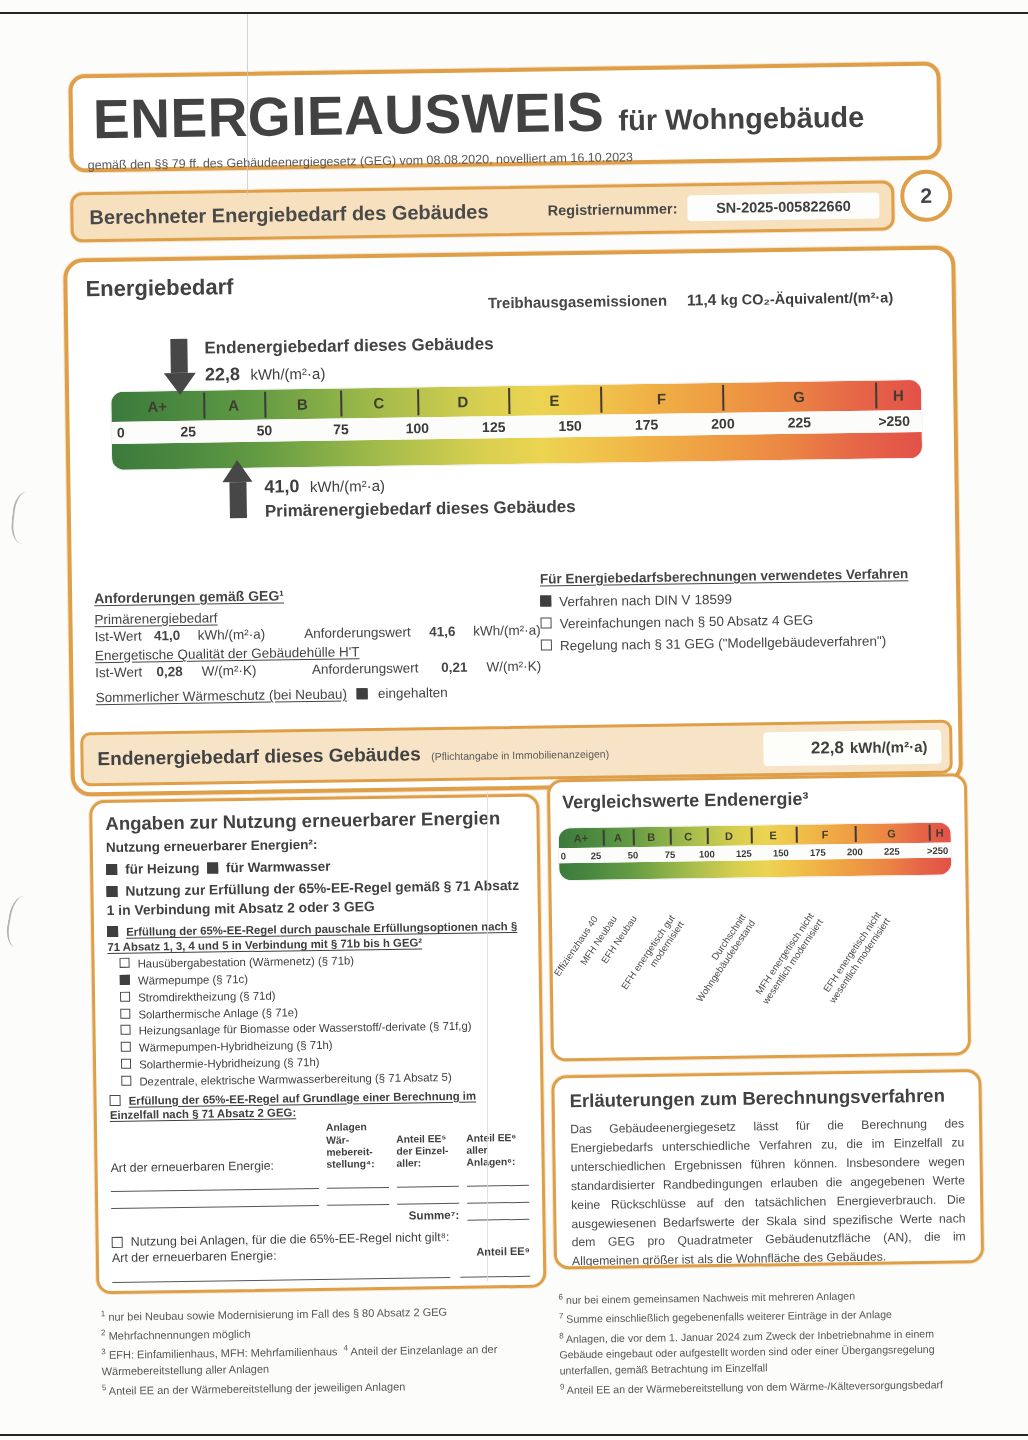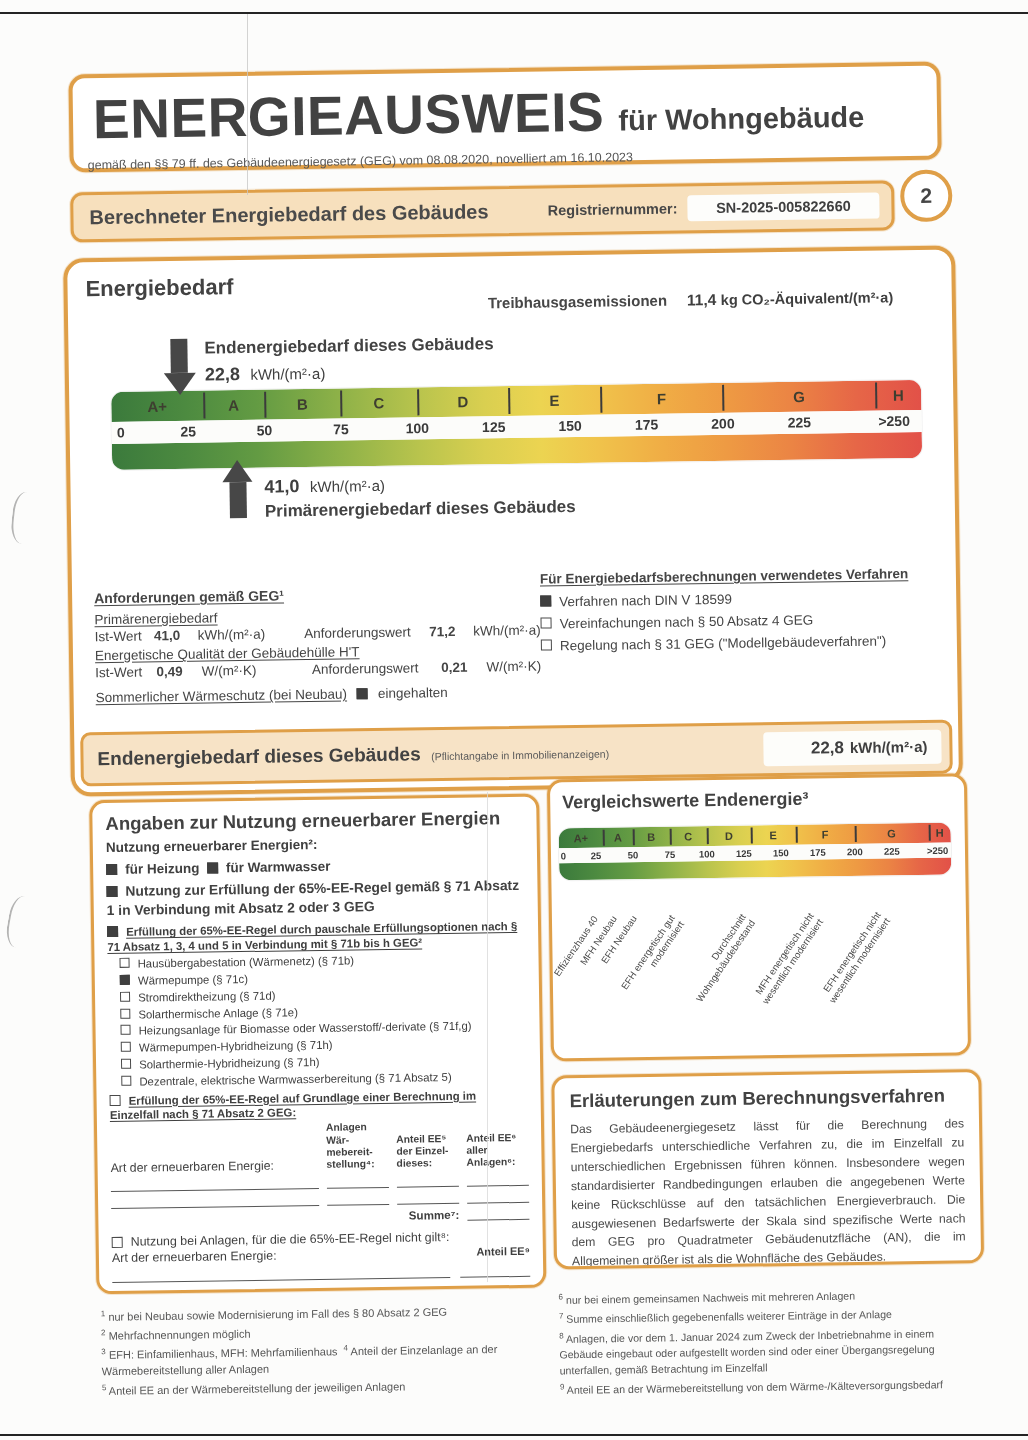--- a/index.html
+++ b/index.html
@@ -255,27 +255,27 @@
     </div>
 
     <div id="req-block">
       <div class="req-title ul">Anforderungen gemäß GEG¹</div>
       <div class="req-sub ul">Primärenergiebedarf</div>
       <div class="req-row">
         <span class="c1">Ist-Wert</span>
         <span class="c2">41,0</span>
         <span class="c3">kWh/(m²·a)</span>
         <span class="c4">Anforderungswert</span>
-        <span class="c5">71,2</span>
+        <span class="c5">41,6</span>
         <span class="c6">kWh/(m²·a)</span>
       </div>
       <div class="req-sub ul">Energetische Qualität der Gebäudehülle H'T</div>
       <div class="req-row">
         <span class="c1">Ist-Wert</span>
-        <span class="c2">0,49</span>
+        <span class="c2">0,28</span>
         <span class="c3">W/(m²·K)</span>
         <span class="c4">Anforderungswert</span>
         <span class="c5">0,21</span>
         <span class="c6">W/(m²·K)</span>
       </div>
       <div class="summer-row">
         <span class="ul">Sommerlicher Wärmeschutz (bei Neubau)</span>
         <span class="cb filled"></span>
         <span>eingehalten</span>
       </div>
@@ -361,21 +361,21 @@
       <span class="cb lead-cb"></span><span>Erfüllung der 65%-EE-Regel auf Grundlage einer Berechnung im Einzelfall nach § 71 Absatz 2 GEG:</span>
     </div>
 
     <div class="ren-theader">
       <span class="rlabel">Art der erneuerbaren Energie:</span>
       <span class="thcol">Anlagen Wär-
 mebereit-
 stellung⁴:</span>
       <span class="thcol">Anteil EE⁵
 der Einzel-
-dieses:</span>
+aller:</span>
       <span class="thcol">Anteil EE⁶
 aller
 Anlagen⁶:</span>
     </div>
     <div class="ren-row">
       <span class="long bline"></span>
       <span class="col bline"></span>
       <span class="col bline"></span>
       <span class="col bline"></span>
     </div>

